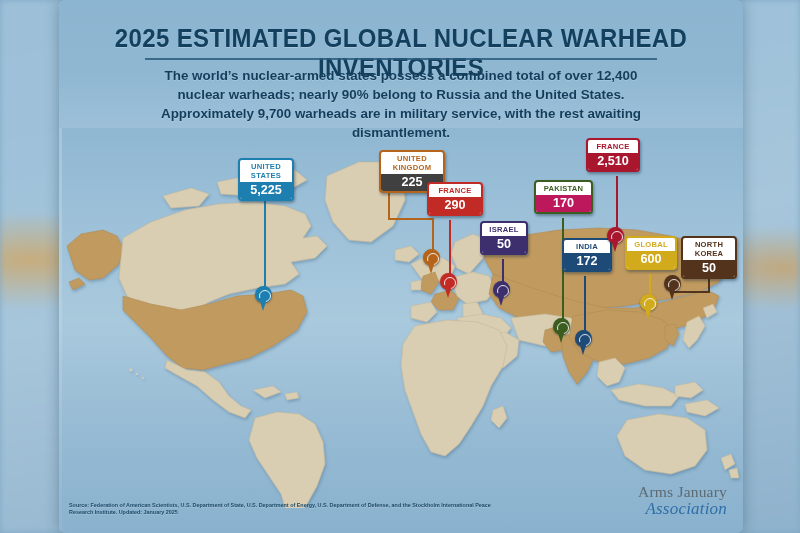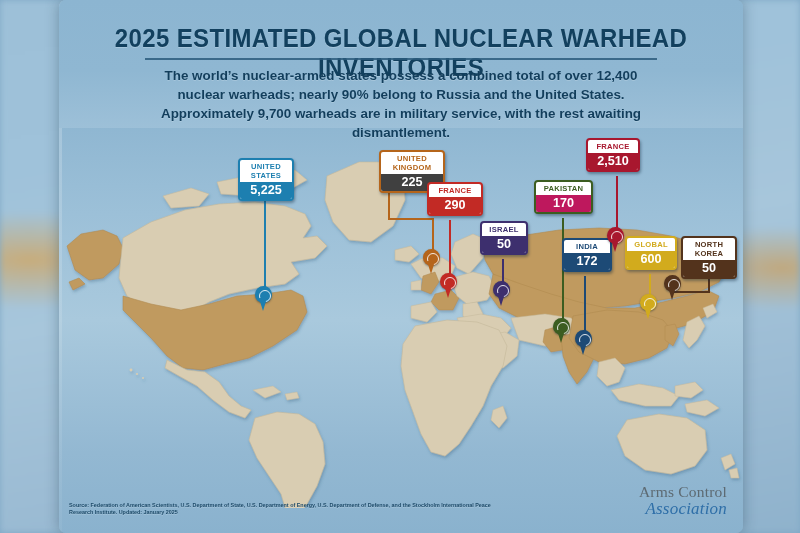--- a/index.html
+++ b/index.html
@@ -311,18 +311,18 @@
           <div class="tail" style="border-top-color: rgb(83, 51, 28);"></div>
         </div>
         <div class="lbl" style="left: 622px; top: 236px; width: 52px; border-color: rgb(83, 51, 28);">
           <span class="nm" style="color: rgb(83, 51, 28);">NORTH<br>KOREA</span>
           <span class="vl" style="background: rgb(83, 51, 28);">50</span>
         </div>
       </div>
 
     <div class="src">Source: Federation of American Scientists, U.S. Department of State, U.S. Department of Energy, U.S. Department of Defense, and the Stockholm International Peace Research Institute. Updated: January 2025</div>
     <div class="logo">
-      <span class="l1">Arms Control</span>
+      <span class="l1">Arms January</span>
       <span class="l2">Association</span>
     </div>
 
   </div>
 </div>
 
 </body></html>

